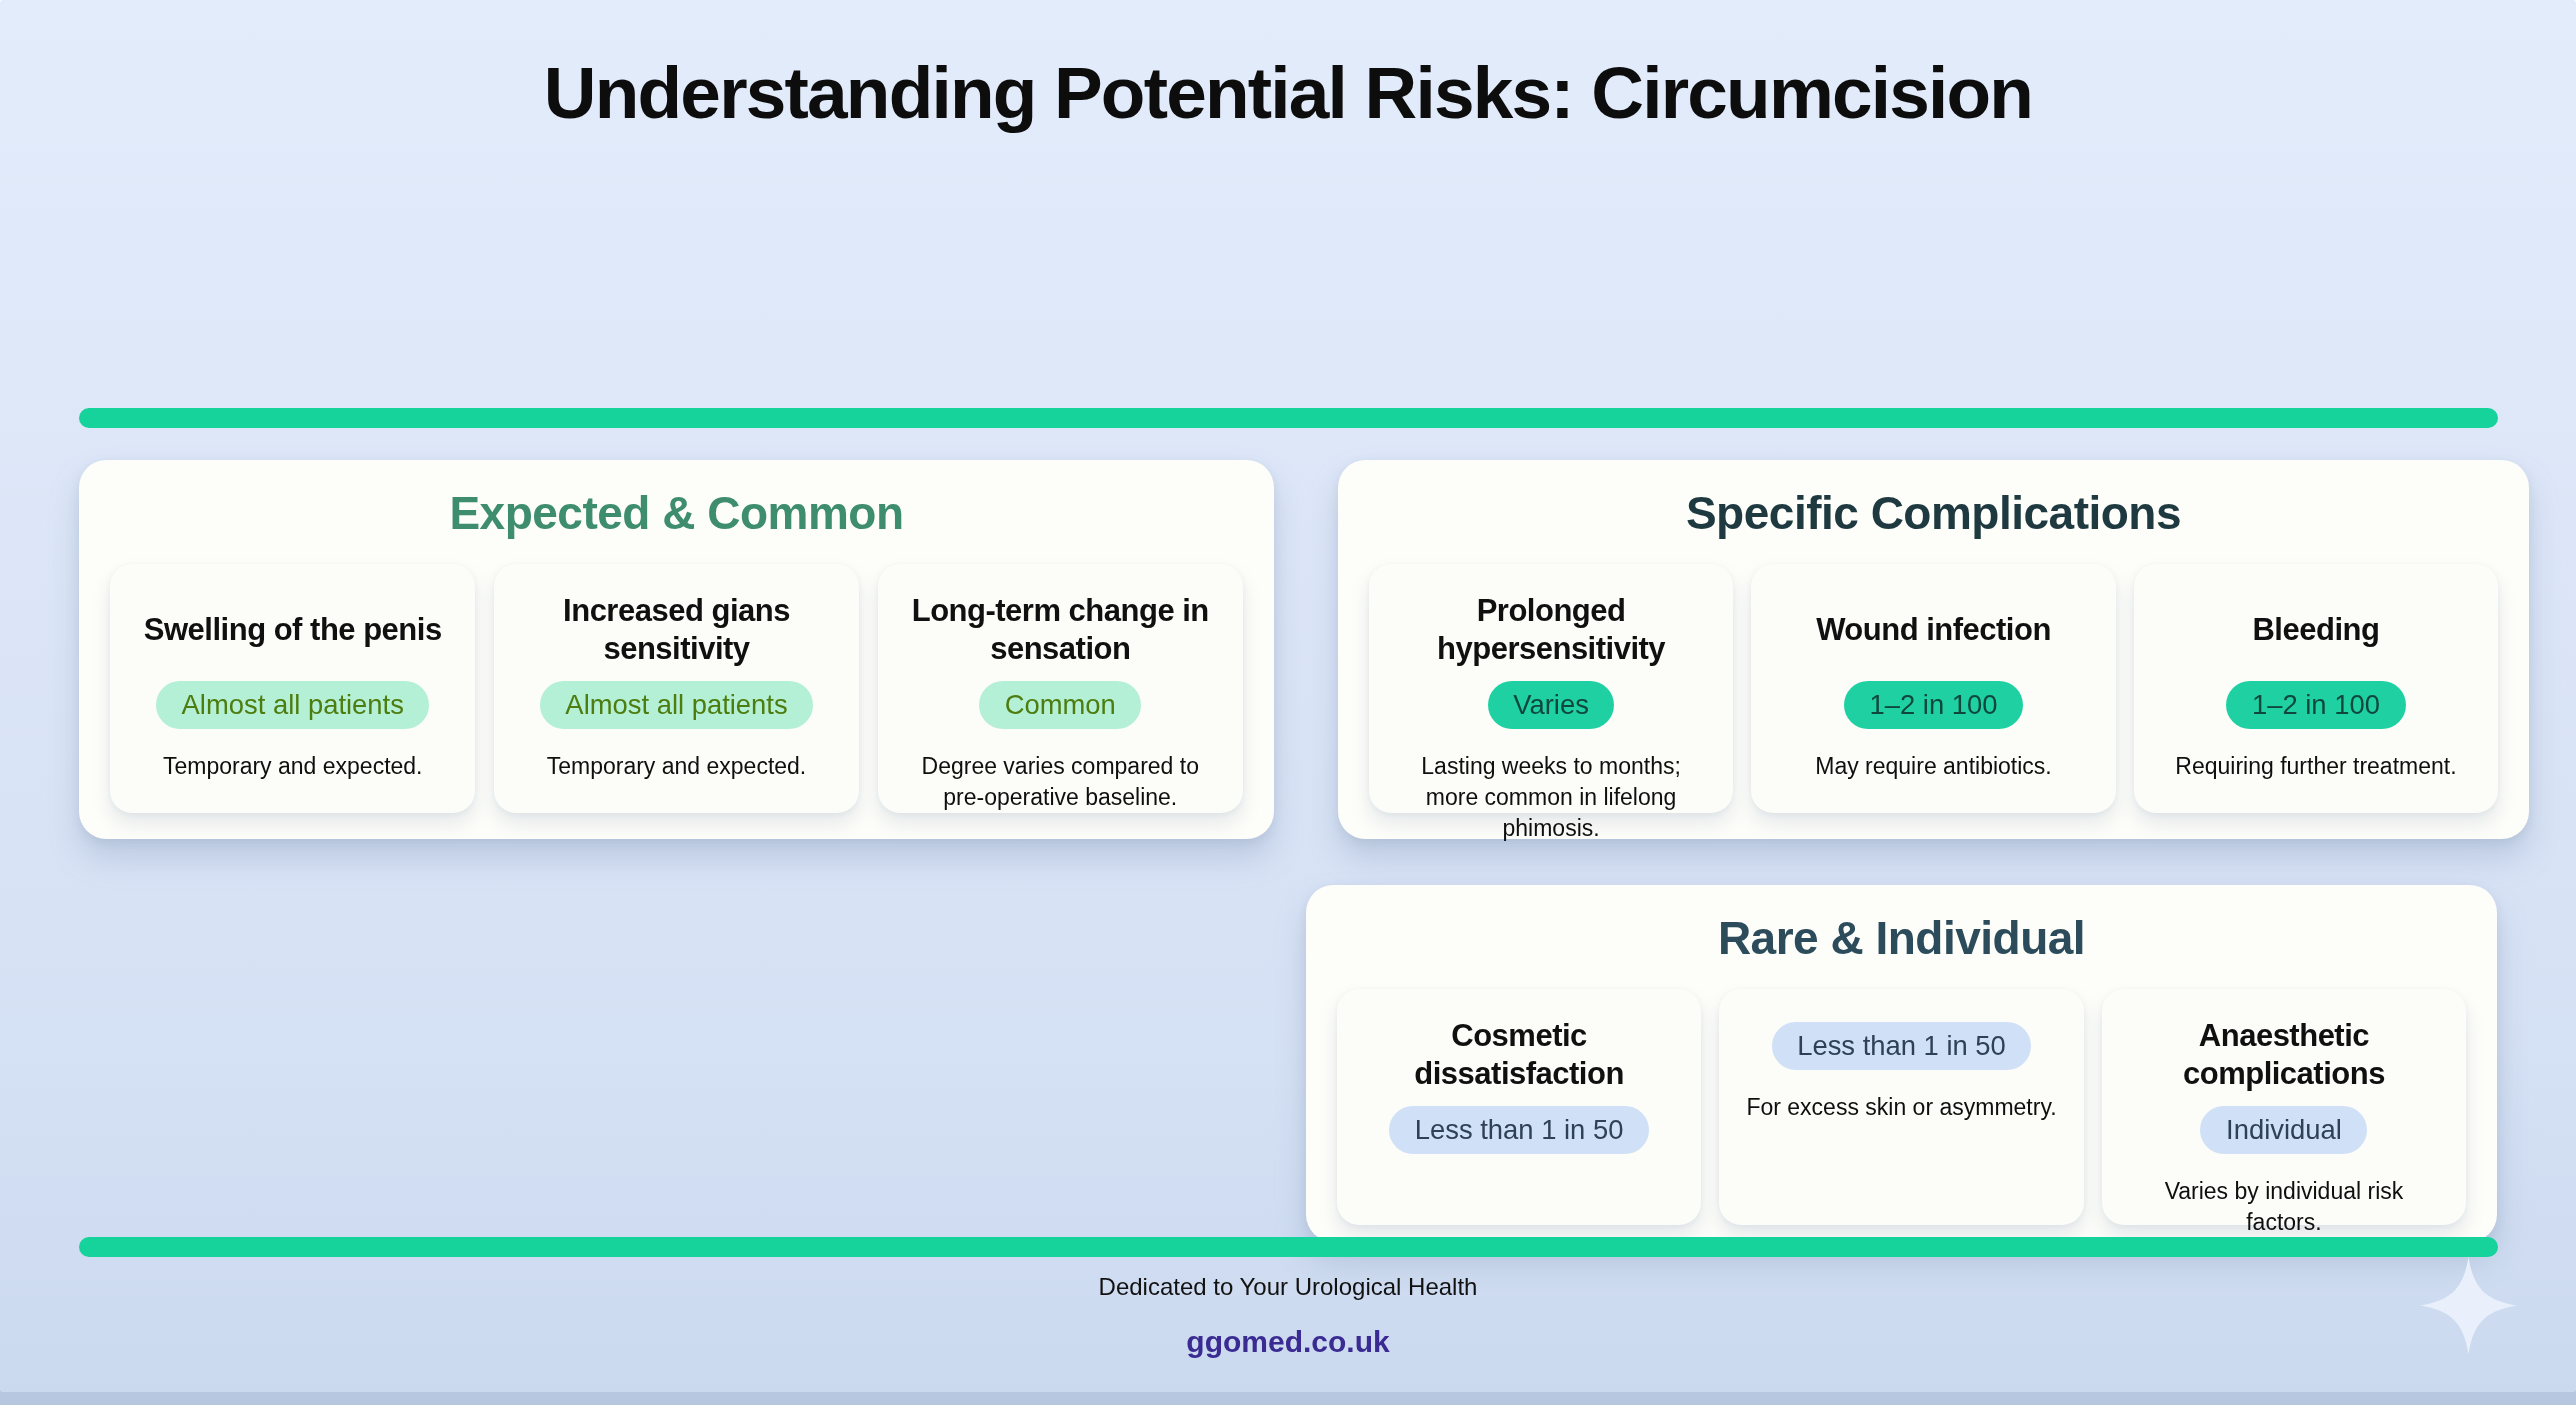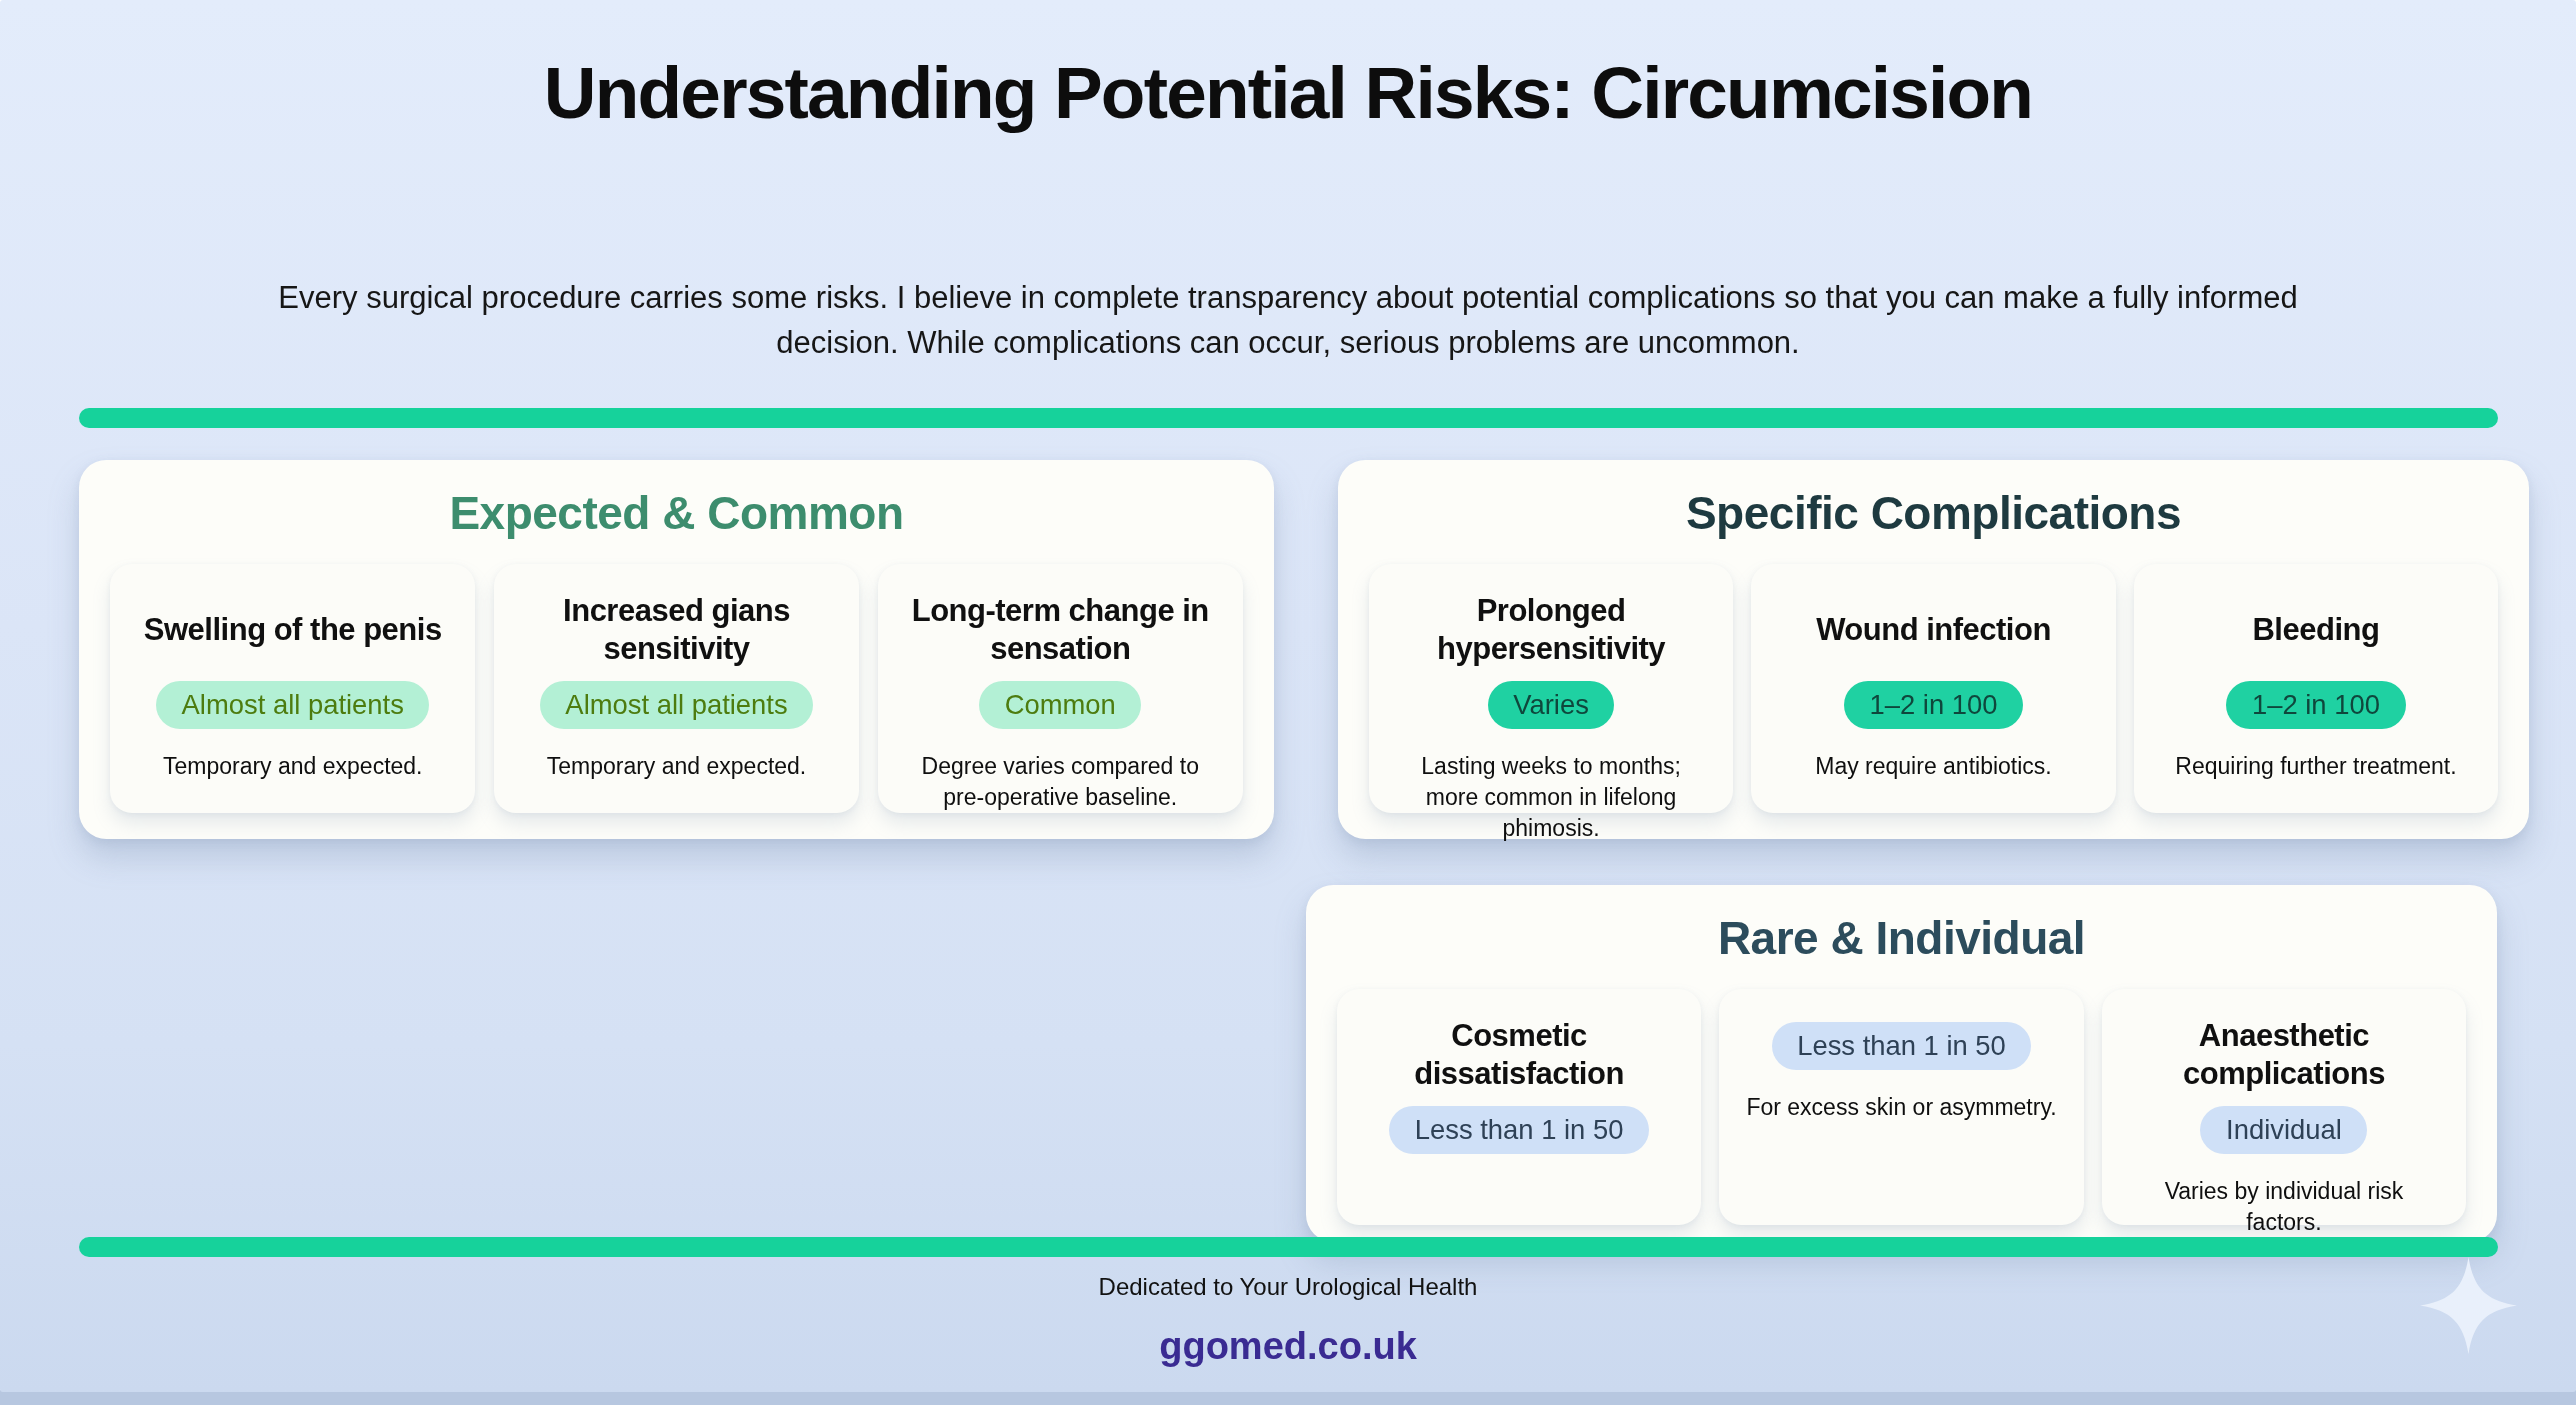--- a/index.html
+++ b/index.html
@@ -77,37 +77,36 @@
     margin-top:22px; text-align:center;
     font-size:23px; line-height:1.35; color:#0f0f0f; max-width:96%;
   }
 
   .footer-tagline{
     position:absolute; top:1273px; left:0; width:100%;
     text-align:center; font-size:24px; color:#121212;
   }
   .footer-site{
     position:absolute; top:1325px; left:0; width:100%;
-    text-align:center; font-size:38px; font-weight:bold;
+    text-align:center; font-size:30px; font-weight:bold;
     color:#3a2b92; text-decoration:none;
   }
   .sparkle{
     position:absolute; top:1255px; right:57px; width:101px; height:101px;
   }
 </style>
 </head>
 <body>
 
 <div class="bottom-strip"></div>
 
 <div class="canvas">
 
   <h1 class="page-title">Understanding Potential Risks: Circumcision</h1>
 
-  <p class="intro">Every surgical procedure carries some risks. I believe in complete transparency about potential complications so that you can make a fully informed decision. While complications can occur, serious problems are uncommon.</p>
 
   <div class="divider top"></div>
 
   <section class="panel panel-expected badge-mint">
     <h2 class="panel-title">Expected &amp; Common</h2>
     <div class="cards-row">
       <div class="card">
         <div class="card-title">Swelling of the penis</div>
         <div class="badge">Almost all patients</div>
         <div class="card-desc">Temporary and expected.</div>

